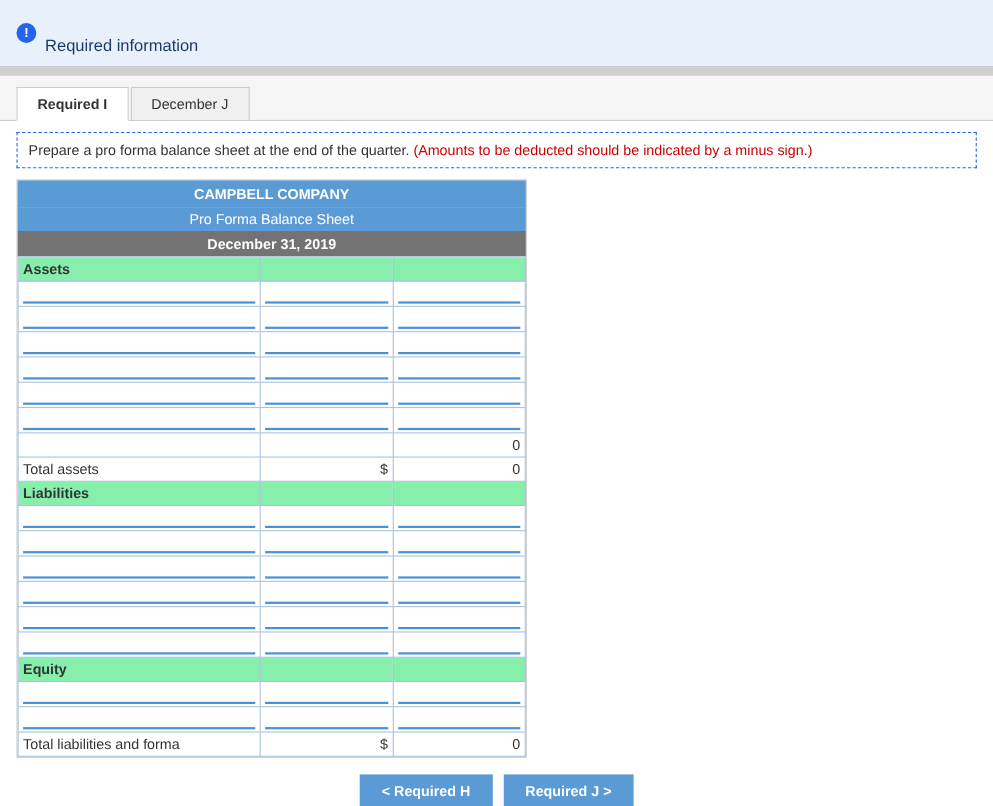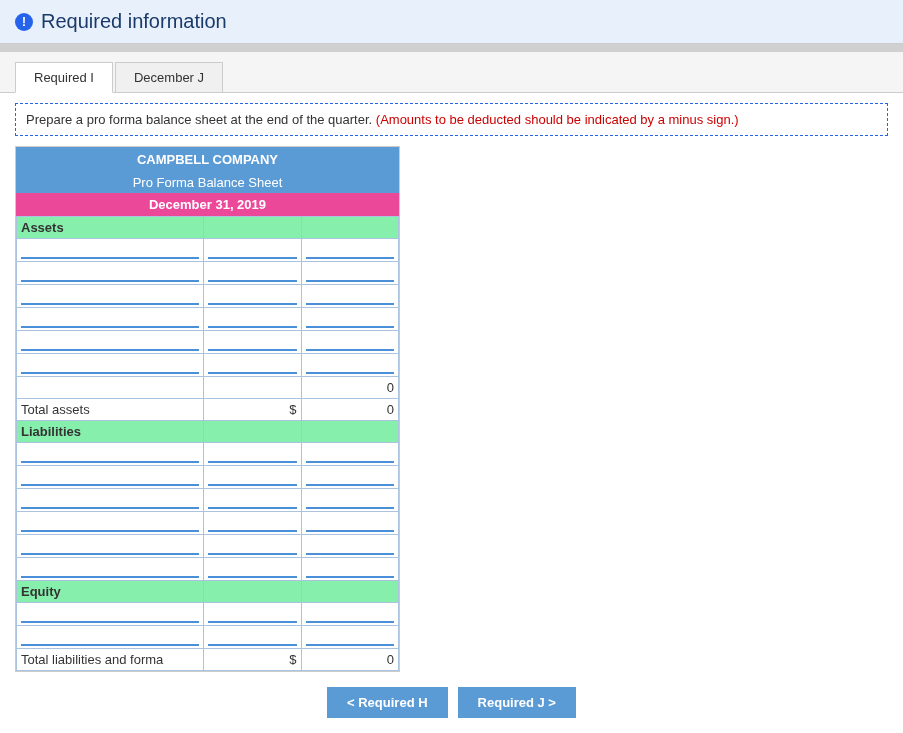--- a/index.html
+++ b/index.html
@@ -27,23 +27,24 @@
       color: white;
       display: inline-flex;
       align-items: center;
       justify-content: center;
       font-size: 12px;
       font-weight: bold;
       flex-shrink: 0;
     }
 
     .header-title {
-      font-size: 20px;
+      font-size: 15px;
       color: #1a3a6b;
       font-weight: 500;
+      margin-top: 23px;
     }
 
     .divider {
       height: 8px;
       background: #d0d0d0;
     }
 
     .tabs-bar {
       display: flex;
       gap: 0;
@@ -59,21 +60,21 @@
       cursor: pointer;
       font-size: 13px;
       color: #333;
       border-bottom: none;
       margin-right: 2px;
     }
 
     .tab.active {
       background: #fff;
       border-bottom: 1px solid #fff;
-      font-weight: 400;
+      font-weight: 700;
       position: relative;
       z-index: 1;
       margin-bottom: -1px;
     }
 
     .instruction-box {
       border: 1px dashed #2563eb;
       margin: 10px 15px;
       padding: 8px 10px;
       font-size: 13px;
@@ -81,42 +82,42 @@
       background: #fff;
     }
 
     .instruction-box .highlight {
       color: #cc0000;
     }
 
     .table-container {
       margin: 5px 15px 10px 15px;
       border: 1px solid #ccc;
-      width: 385px;
+      width: 464px;
     }
 
     .table-header {
       background: #5b9bd5;
       color: white;
       text-align: center;
       padding: 5px;
       font-weight: bold;
       font-size: 13px;
     }
 
     .table-subheader {
       background: #5b9bd5;
       color: white;
       text-align: center;
       padding: 3px;
       font-size: 13px;
     }
 
     .table-date {
-      background: #ec4899;
+      background: #737373;
       color: white;
       text-align: center;
       padding: 4px;
       font-size: 13px;
       font-weight: bold;
     }
 
     .balance-table {
       width: 100%;
       border-collapse: collapse;

